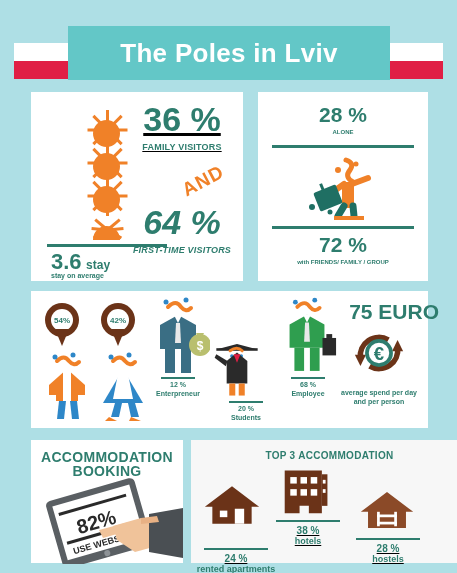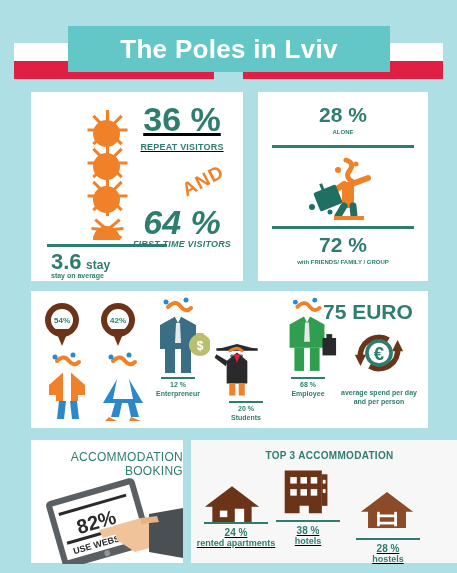--- a/index.html
+++ b/index.html
@@ -12,21 +12,21 @@
   }
   .canvas{position:relative;width:457px;height:573px;}
 
   
   .flag{position:absolute;top:43px;height:36px;}
   .flag .white{height:18px;background:#ffffff;}
   .flag .red{height:18px;background:#e01f45;}
   .flag.left{left:14px;width:200px;}
   .flag.right{left:243px;width:200px;}
   .title-bar{
-    position:absolute;left:68px;top:26px;width:322px;height:46px;
+    position:absolute;left:68px;top:26px;width:322px;height:54px;
     background:#63c7c7;display:flex;align-items:center;justify-content:center;
   }
   .title-bar .title{
     color:#ffffff;font-size:26px;font-weight:bold;letter-spacing:.3px;
     font-family:"Liberation Sans", sans-serif;
   }
 
   
   .panel{position:absolute;background:#ffffff;}
 
@@ -86,22 +86,22 @@
   .pin .pct{color:#2e7d6e;font-size:8px;font-weight:bold;}
   .pin .tip{
     position:absolute;left:10px;top:26px;width:0;height:0;
     border-left:7px solid transparent;border-right:7px solid transparent;
     border-top:17px solid #6b3318;
   }
   .fig-label{position:absolute;text-align:center;width:80px;}
   .fig-rule{height:2px;background:#2e7d6e;width:34px;margin:0 auto 2px;}
 
   
-  .bk-title{position:absolute;top:10px;left:0;width:100%;text-align:right;
-    color:#2e7d6e;font-size:12px;font-weight:normal;line-height:14px;letter-spacing:.3px;}
+  .bk-title{position:absolute;top:10px;left:0;width:100%;text-align:center;
+    color:#2e7d6e;font-size:14px;font-weight:bold;line-height:14px;letter-spacing:.3px;}
 
   
   .t3-title{position:absolute;top:10px;left:0;width:100%;text-align:center;
     color:#2e7d6e;font-size:10px;font-weight:bold;letter-spacing:.3px;}
   .t3-item{position:absolute;text-align:center;width:110px;text-decoration:underline;}
   .t3-rule{height:2px;background:#2e7d6e;width:64px;margin:4px auto 3px;}
   .t3-pct{color:#2e7d6e;font-size:10px;font-weight:bold;}
   .t3-cap{color:#2e7d6e;font-size:9px;font-weight:bold;}
   svg{display:block;}
 </style>
@@ -179,28 +179,28 @@
 
     <div class="days-rule"></div>
     <div class="days-val">
       <span class="n">3.6</span>
       <span class="u">stay</span>
     </div>
     <div class="days-sub cap-sm">stay on average</div>
 
     <div class="v-block v-36">
       <div class="big-num">36 %</div>
-      <div class="cap" style="margin-top:6px">REPEAT VISITORS</div>
+      <div class="cap" style="margin-top:6px">FAMILY VISITORS</div>
     </div>
 
     <div class="and">AND</div>
 
     <div class="v-block v-64">
       <div class="big-num">64 %</div>
-      <div class="cap" style="margin-top:0">FIRST-TIME VISITORS</div>
+      <div class="cap" style="margin-top:6px">FIRST-TIME VISITORS</div>
     </div>
   </div>
 
   <div class="panel" id="panel-company">
     <div class="cmp-top">
       <div class="mid-num">28 %</div>
       <div class="cap-xs" style="margin-top:4px">ALONE</div>
     </div>
     <div class="cmp-rule-top"></div>
 
@@ -328,21 +328,21 @@
         <rect x="48" y="42" width="14" height="18" fill="#2a2a2a"></rect>
         <rect x="52" y="38" width="6" height="4" fill="#2a2a2a"></rect>
       </svg>
     </div>
     <div class="fig-label" style="left:237px;top:86px">
       <div class="fig-rule"></div>
       <div class="cap-sm">68 %</div>
       <div class="cap-sm" style="margin-top:2px">Employee</div>
     </div>
 
-    <div style="position:absolute;left:292px;top:10px;width:96px;text-align:left" class="mid-num">75 EURO</div>
+    <div style="position:absolute;left:312px;top:10px;width:96px;text-align:right" class="mid-num">75 EURO</div>
     <div style="position:absolute;left:318px;top:36px">
       <svg viewBox="0 0 64 56" width="60" height="52">
         <path d="M12 34 a20 20 0 0 1 30 -20" stroke="#6b3318" stroke-width="6" fill="none"></path>
         <path d="M52 22 a20 20 0 0 1 -30 20" stroke="#6b3318" stroke-width="6" fill="none"></path>
         <path d="M6 30 L18 30 L12 42 Z" fill="#6b3318"></path>
         <path d="M58 26 L46 26 L52 14 Z" fill="#6b3318"></path>
         <circle cx="32" cy="28" r="13" fill="none" stroke="#2e7d6e" stroke-width="4"></circle>
         <text x="32" y="35" font-size="20" font-weight="bold" fill="#2e7d6e" text-anchor="middle" font-family="Liberation Sans">€</text>
       </svg>
     </div>
@@ -379,21 +379,21 @@
   <div class="panel" id="panel-top3">
     <div class="t3-title">TOP 3 ACCOMMODATION</div>
 
     <div style="position:absolute;left:12px;top:44px">
       <svg viewBox="0 0 62 44" width="58" height="42">
         <path d="M31 2 L2 24 L10 24 L10 42 L52 42 L52 24 L60 24 Z" fill="#6b3318"></path>
         <rect x="18" y="28" width="8" height="7" fill="#ffffff"></rect>
         <rect x="34" y="26" width="10" height="16" fill="#ffffff"></rect>
       </svg>
     </div>
-    <div class="t3-item" style="left:-10px;top:78px">
+    <div class="t3-item" style="left:-10px;top:104px">
       <div class="t3-rule"></div>
       <div class="t3-pct">24 %</div>
       <div class="t3-cap">rented apartments</div>
     </div>
 
     <div style="position:absolute;left:90px;top:26px">
       <svg viewBox="0 0 56 52" width="52" height="50">
         <path d="M4 4 L44 4 L44 50 L30 50 L30 42 L20 42 L20 50 L4 50 Z" fill="#6b3318"></path>
         <rect x="44" y="8" width="6" height="34" fill="#6b3318"></rect>
         <rect x="10" y="11" width="7" height="7" fill="#ffffff"></rect>

